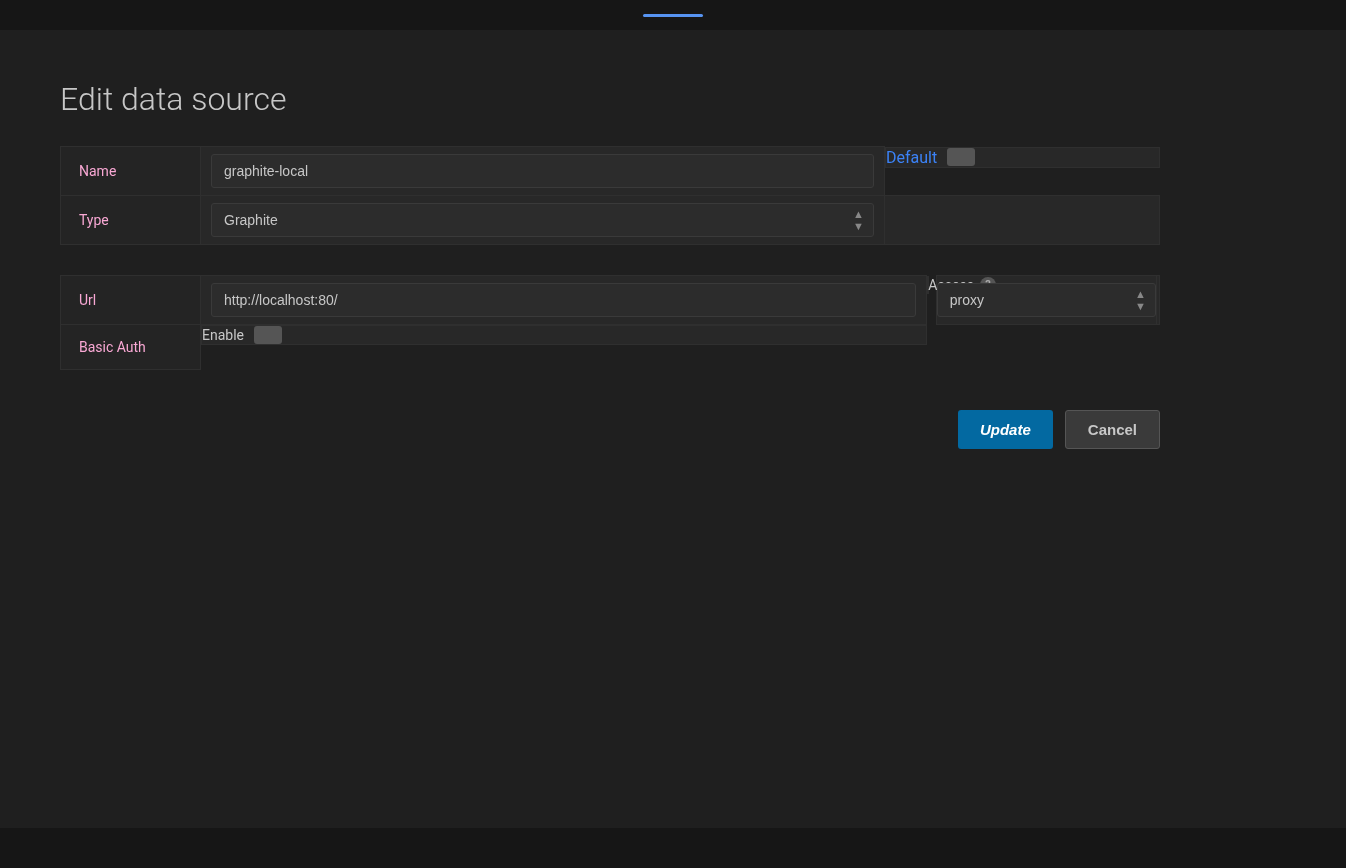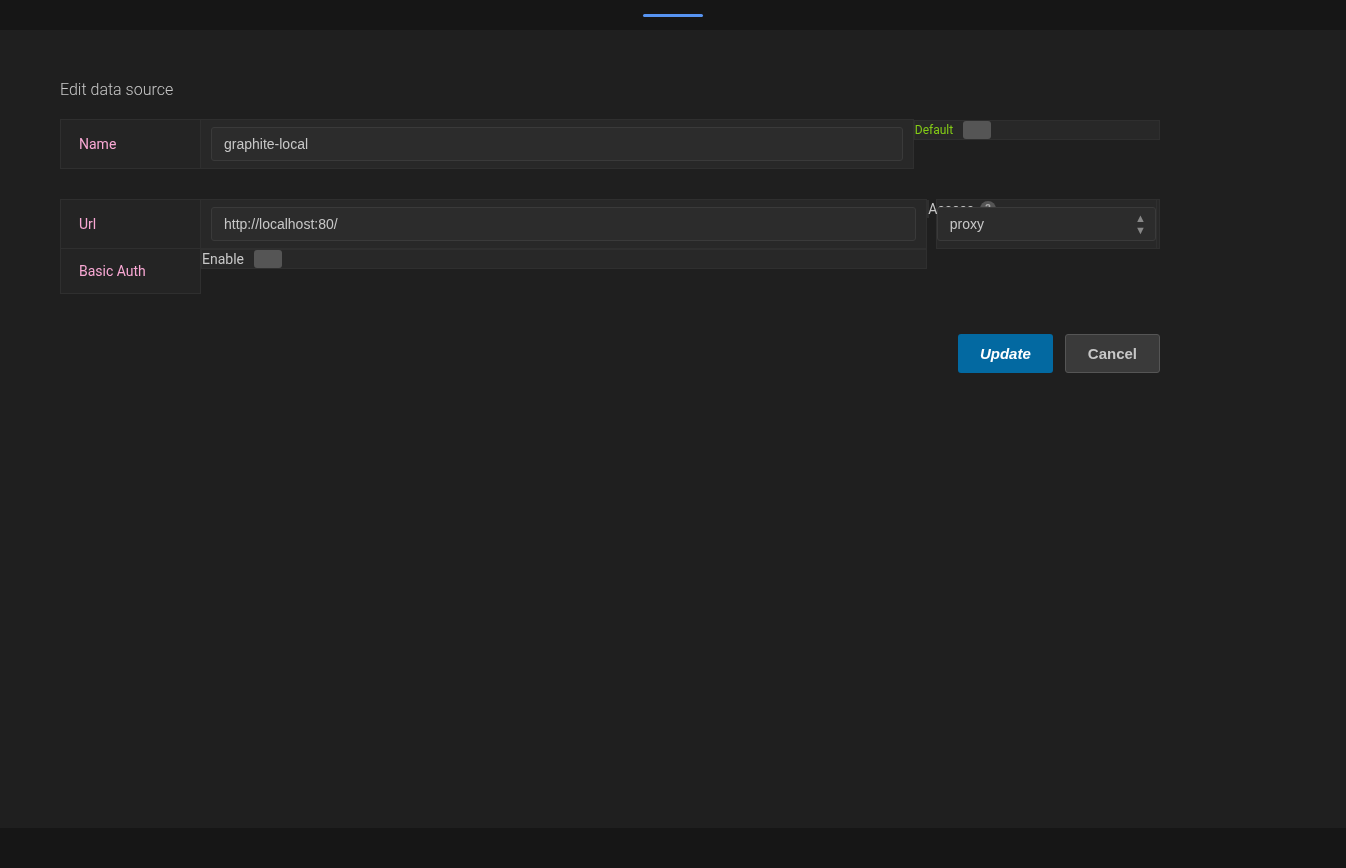--- a/index.html
+++ b/index.html
@@ -36,24 +36,24 @@
     }
 
     .main-content {
       background-color: #1f1f1f;
       flex: 1;
       padding: 50px 60px;
       overflow: auto;
     }
 
     .page-title {
-      font-size: 16px;
+      font-size: 32px;
       font-weight: 300;
       color: #c7c7c7;
-      margin-bottom: 20px;
+      margin-bottom: 28px;
     }
 
     .form-table {
       width: 100%;
       max-width: 1100px;
       border-collapse: collapse;
       margin-bottom: 30px;
     }
 
     .form-table td {
@@ -87,22 +87,22 @@
     }
 
     .default-row-right {
       display: flex;
       align-items: center;
       gap: 10px;
       padding: 14px 18px;
     }
 
     .default-label {
-      font-size: 12px;
-      color: #84cc16;
+      font-size: 16px;
+      color: #3b82f6;
     }
 
     .toggle-switch {
       width: 28px;
       height: 18px;
       background-color: #555;
       border-radius: 3px;
       cursor: pointer;
       display: inline-block;
       position: relative;
@@ -251,20 +251,37 @@
     <tbody>
       <tr>
         <td class="label-cell">Name</td>
         <td class="input-cell">
           <input type="text" class="text-input" value="graphite-local" style="">
         </td>
         <td class="default-row-right">
           <span class="default-label">Default</span>
           <span class="toggle-switch"></span>
         </td>
+      </tr>
+      <tr>
+        <td class="label-cell">Type</td>
+        <td class="input-cell">
+          <div class="select-wrapper">
+            <select class="select-input">
+              <option>Graphite</option>
+              <option>InfluxDB</option>
+              <option>Prometheus</option>
+            </select>
+            <div class="select-arrows">
+              <span>▲</span>
+              <span>▼</span>
+            </div>
+          </div>
+        </td>
+        <td></td>
       </tr>
     </tbody>
   </table>
 
 
   <table class="form-table">
     <tbody>
       <tr>
         <td class="label-cell">Url</td>
         <td class="input-cell">

